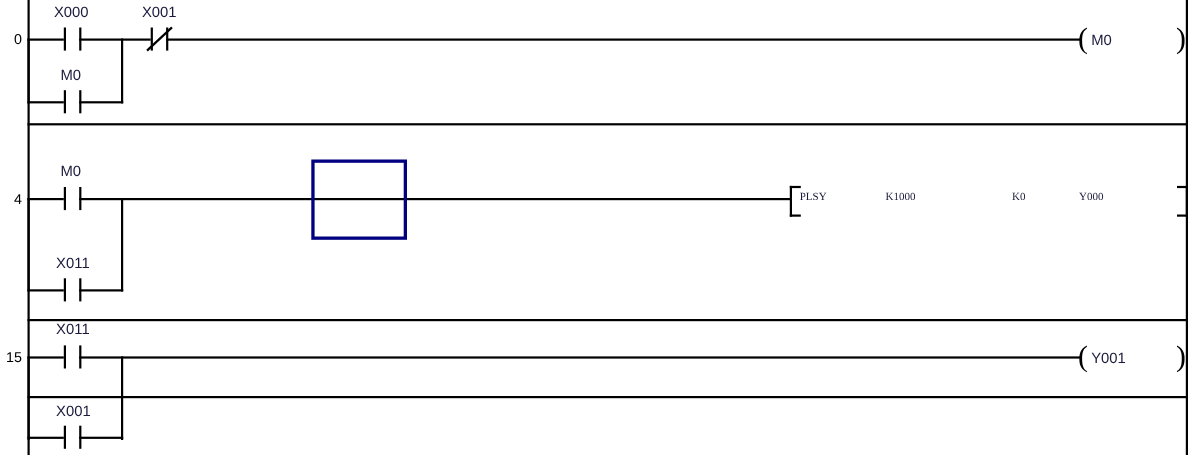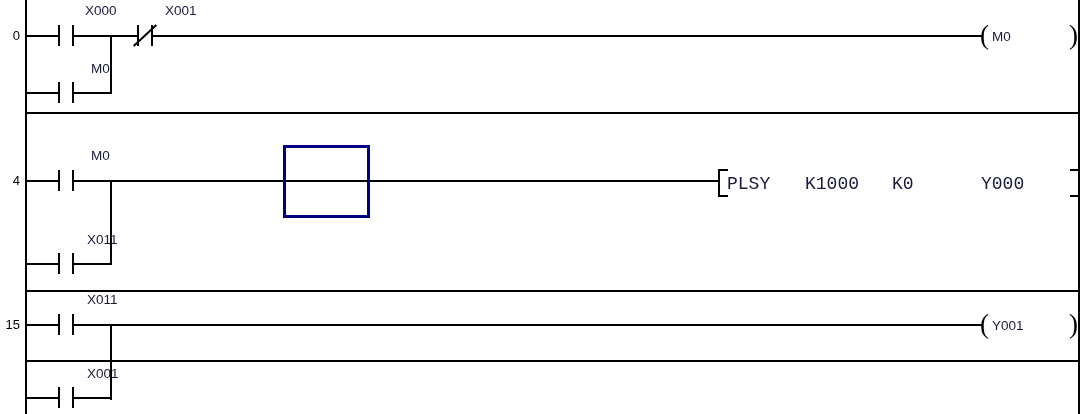--- a/index.html
+++ b/index.html
@@ -42,21 +42,20 @@
     white-space: nowrap;
   }
   
   .dev-label {
     position: absolute;
     font-family: "Liberation Sans", sans-serif;
     font-size: 13.5px;
     color: #1a1a3c;
     line-height: 14px;
     white-space: nowrap;
-    margin-left: 36px;
   }
   
   .contact {
     position: absolute;
   }
   .contact .bar {
     position: absolute;
     width: 2px;
     height: 21px;
     background: #000000;
@@ -112,22 +111,22 @@
     border-top: 2px solid #000000;
     border-bottom: 2px solid #000000;
   }
   .instr .brk-close {
     border-right: 2px solid #000000;
     border-top: 2px solid #000000;
     border-bottom: 2px solid #000000;
   }
   .instr .operand {
     position: absolute;
-    font-family: Liberation Mono, monospace;
-    font-size: 18px;
+    font-family: Liberation Serif, serif;
+    font-size: 10px;
     color: #1a1a3c;
     top: 5px;
     white-space: nowrap;
   }
   
   .sel-cursor {
     position: absolute;
     border: 3px solid #000080;
     background: transparent;
     box-sizing: border-box;
@@ -212,21 +211,21 @@
     <div class="dev-label" style="left:51px; top:233px;">X011</div>
     <div class="contact" style="left:58px; top:253px; width:16px; height:21px;">
       <div class="bar bar-l"></div>
       <div class="bar bar-r"></div>
     </div>
 
     <div class="instr" style="left:0px; top:0px; width:1087px; height:0px;">
       <div class="brk brk-open" style="left:718px; top:169px;"></div>
       <div class="operand" style="left:727px; top:174px;">PLSY</div>
       <div class="operand" style="left:805px; top:174px;">K1000</div>
-      <div class="operand" style="left:892px; top:174px;">K0</div>
+      <div class="operand" style="left:920px; top:174px;">K0</div>
       <div class="operand" style="left:981px; top:174px;">Y000</div>
       <div class="brk brk-close" style="left:1070px; top:169px;"></div>
     </div>
 
     <div class="sel-cursor" style="left:283px; top:145px; width:87px; height:73px;"></div>
   </div>
 
   <div class="hline" style="left:25px; top:290px; width:1055px;"></div>
 
   <div>

